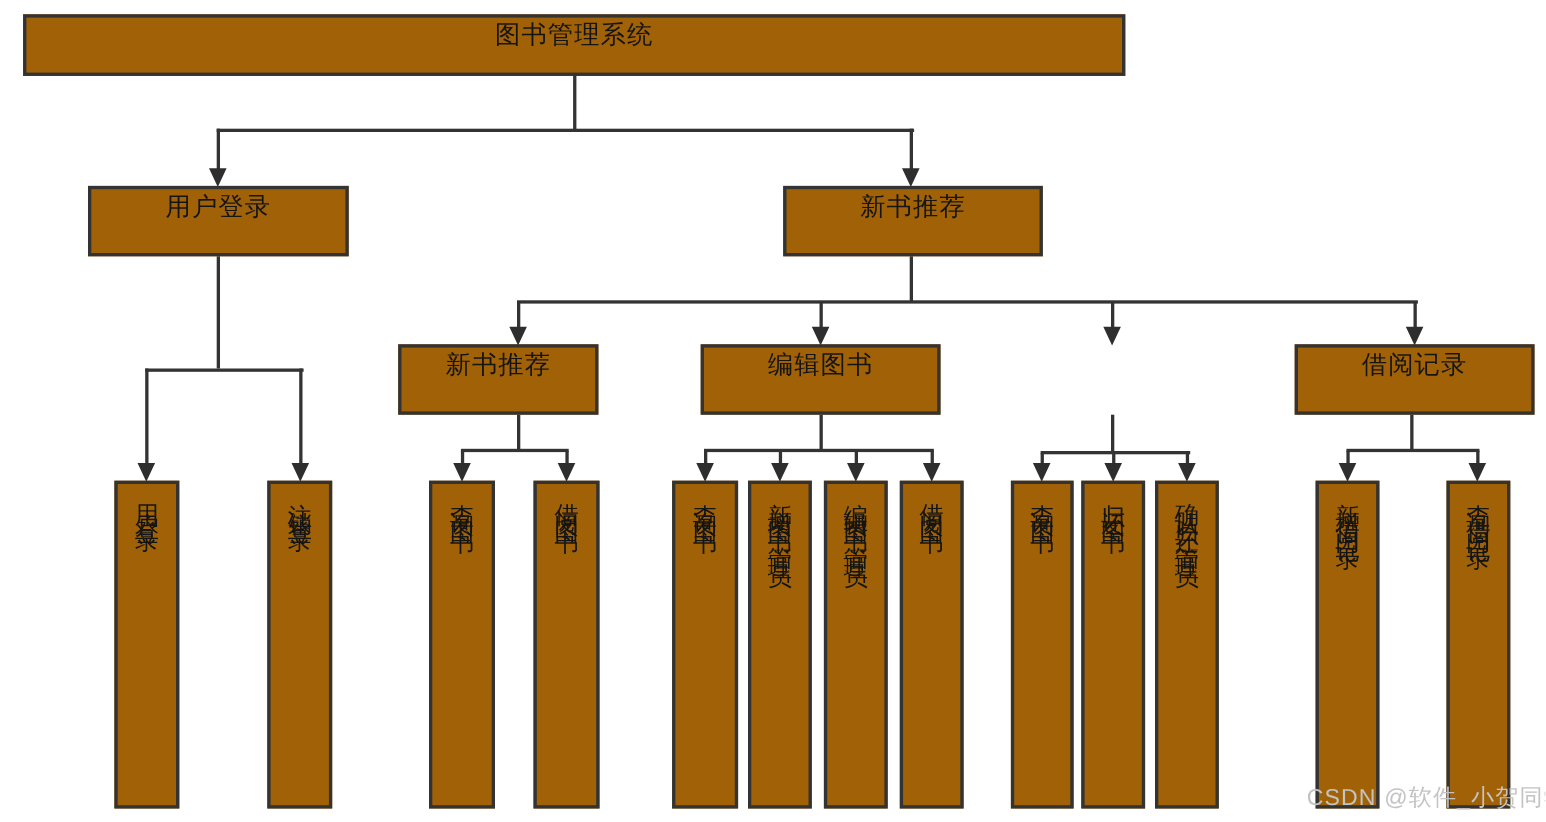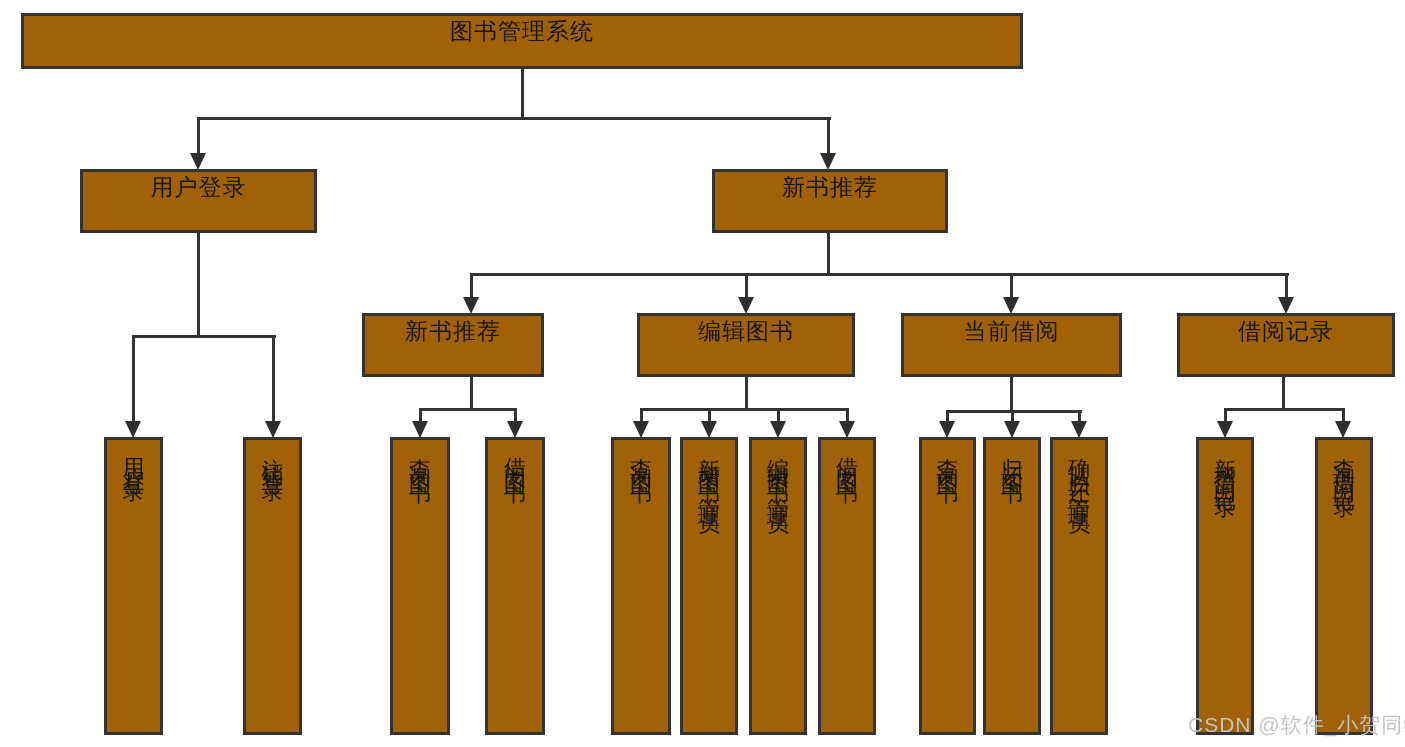--- a/index.html
+++ b/index.html
@@ -62,23 +62,20 @@
   </div>
   <div class="node h-node" style="left:712px; top:169px; width:236px; height:64px;">
     <span class="node-label">新书推荐</span>
   </div>
 
   <div class="node h-node" style="left:362px; top:313px; width:182px; height:64px;">
     <span class="node-label">新书推荐</span>
   </div>
   <div class="node h-node" style="left:637px; top:313px; width:218px; height:64px;">
     <span class="node-label">编辑图书</span>
-  </div>
-  <div class="node h-node" style="left:901px; top:313px; width:221px; height:64px;">
-    <span class="node-label">当前借阅</span>
   </div>
   <div class="node h-node" style="left:1177px; top:313px; width:218px; height:64px;">
     <span class="node-label">借阅记录</span>
   </div>
 
   <div class="node v-node" style="left:104px; top:437px; width:59px; height:298px;">
     <span class="node-label">用户登录</span>
   </div>
   <div class="node v-node" style="left:243px; top:437px; width:59px; height:298px;">
     <span class="node-label">注销登录</span>

